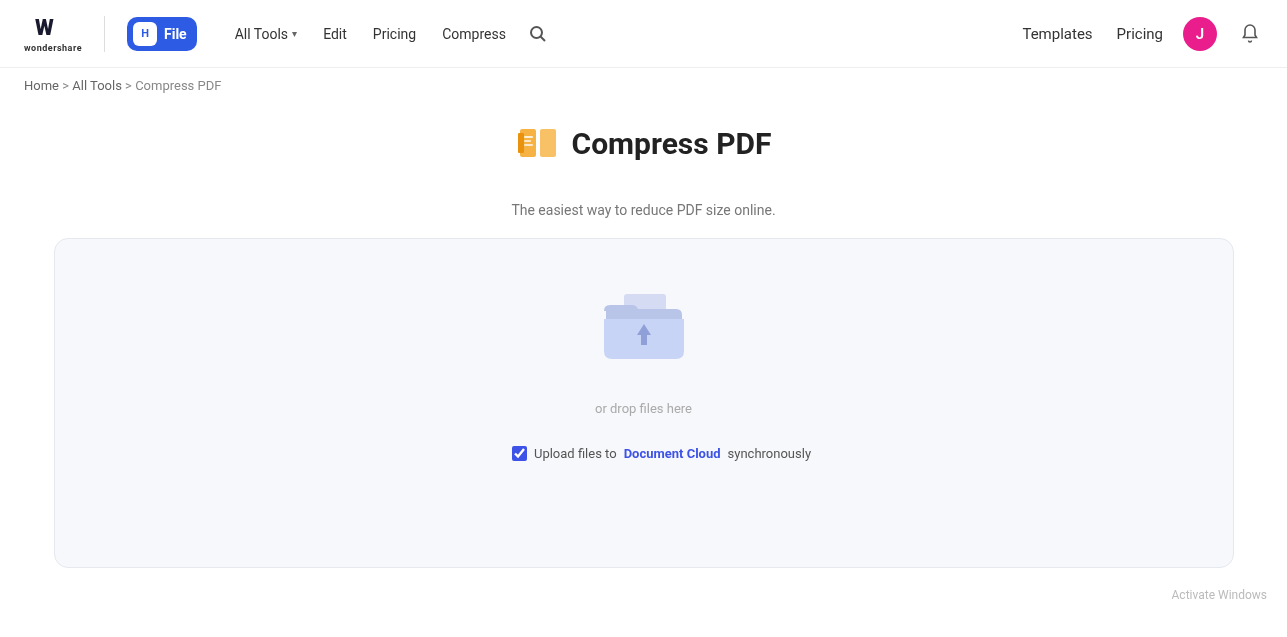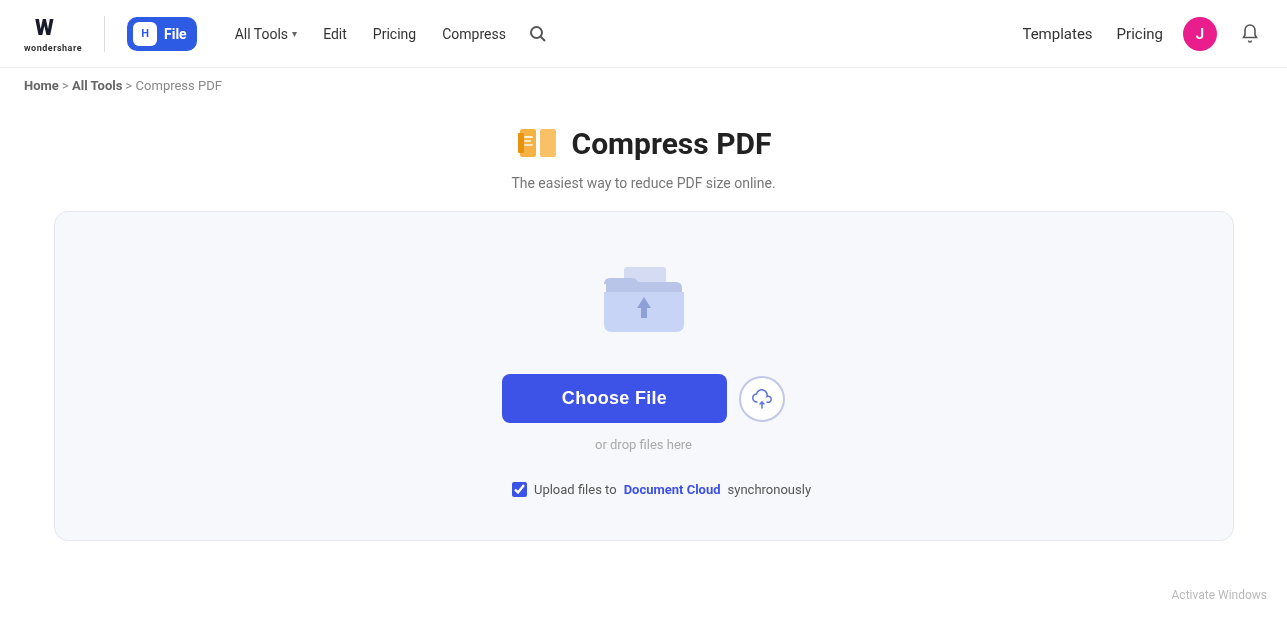--- a/index.html
+++ b/index.html
@@ -138,21 +138,21 @@
       font-size: 18px;
     }
 
     
     .breadcrumb {
       padding: 10px 24px;
       font-size: 13px;
       color: #666;
     }
     .breadcrumb span { color: #888; }
-    .breadcrumb a { color: #666; text-decoration: none; font-weight: bold; }
+    .breadcrumb a { color: #666; text-decoration: none; }
 
     
     .main {
       display: flex;
       flex-direction: column;
       align-items: center;
       padding-top: 18px;
     }
     .page-title-row {
       display: flex;
@@ -166,20 +166,21 @@
     }
     .page-title {
       font-size: 30px;
       font-weight: 700;
       color: #222;
     }
     .page-subtitle {
       font-size: 14px;
       color: #777;
       margin-bottom: 20px;
+      margin-top: 27px;
     }
 
     
     .upload-area {
       width: 1180px;
       background: #f7f8fb;
       border: 1.5px solid #e5e8ef;
       border-radius: 14px;
       display: flex;
       flex-direction: column;
@@ -345,30 +346,20 @@
         <rect x="30" y="15" width="42" height="50" rx="3" fill="#c5cff0" opacity="0.7"></rect>
 
         <path d="M10 32 Q10 26 16 26 H38 Q42 26 44 30 H82 Q88 30 88 36 V72 Q88 78 82 78 H18 Q12 78 12 72 V32 Z" fill="#b8c4e8"></path>
 
         <path d="M10 40 H90 V72 Q90 80 82 80 H18 Q10 80 10 72 Z" fill="#c8d4f5"></path>
 
         <polygon points="50,45 43,56 47,56 47,66 53,66 53,56 57,56" fill="#8fa0d8"></polygon>
       </svg>
     </div>
 
-    <div class="choose-file-row">
-      <button class="choose-file-btn">Choose File</button>
-      <button class="cloud-upload-btn" title="Upload from cloud">
-        <svg width="22" height="22" viewBox="0 0 22 22">
-          <path d="M6 14a4 4 0 01-.5-8A5 5 0 0116 8.5a3 3 0 110 5.5" stroke="#5a72d4" stroke-width="1.5" fill="none" stroke-linecap="round"></path>
-          <polyline points="9,16 11,14 13,16" stroke="#5a72d4" stroke-width="1.5" fill="none" stroke-linecap="round" stroke-linejoin="round"></polyline>
-          <line x1="11" y1="14" x2="11" y2="20" stroke="#5a72d4" stroke-width="1.5" stroke-linecap="round"></line>
-        </svg>
-      </button>
-    </div>
 
     <p class="drop-text">or drop files here</p>
 
     <div class="upload-checkbox-row">
       <input type="checkbox" checked="" style="">
       <span>Upload files to</span>
       <a href="#" class="doc-cloud-link">Document Cloud</a>
       <span>synchronously</span>
     </div>
   </div>

